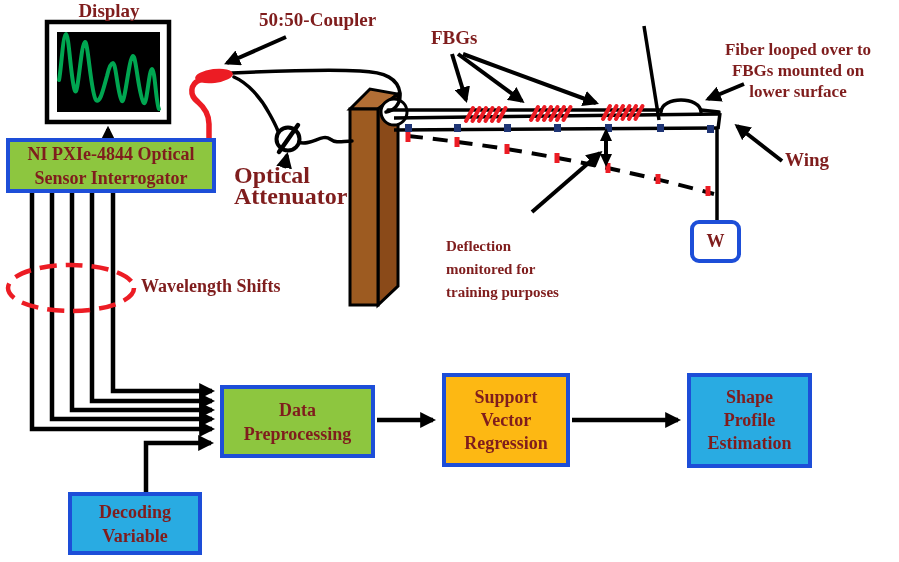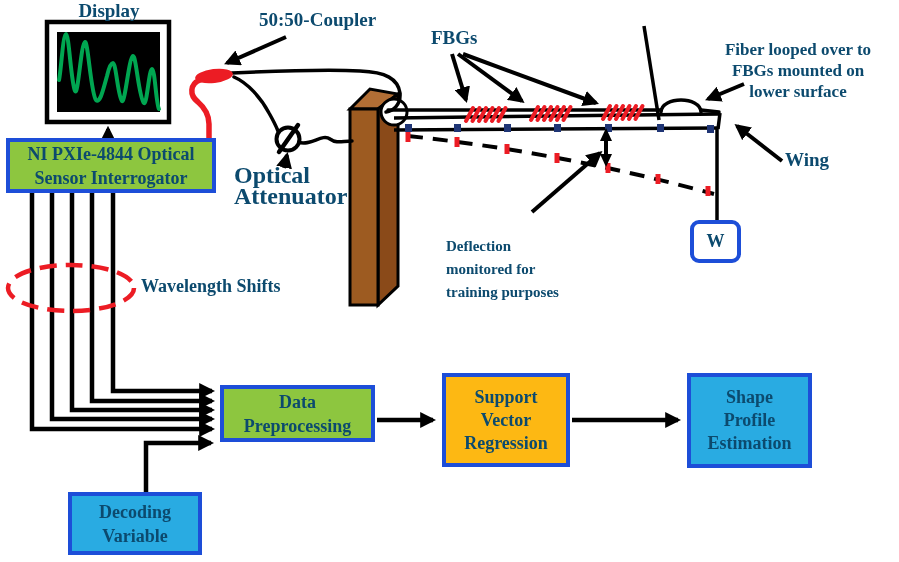--- a/index.html
+++ b/index.html
@@ -1,36 +1,36 @@
 <!DOCTYPE html>
 <html><head>
 <meta charset="utf-8">
 <style>
   html,body{margin:0;padding:0;background:#ffffff;}
   #stage{position:relative;width:899px;height:562px;background:#ffffff;overflow:hidden;
-         font-family:"Liberation Serif",serif;font-weight:bold;color:#0c4a6e;}
+         font-family:"Liberation Serif",serif;font-weight:bold;color:#7f1d1d;}
   #diagram-svg{position:absolute;left:0;top:0;width:899px;height:562px;}
   .lbl{position:absolute;white-space:pre-line;font-weight:bold;line-height:1.15;}
   .box{position:absolute;display:flex;align-items:center;justify-content:center;
        text-align:center;white-space:pre-line;border:4px solid #1d4ed8;box-sizing:border-box;
        font-weight:bold;}
   
   #display-label{left:64px;top:0px;width:90px;text-align:center;font-size:19px;}
   #coupler-label{left:227px;top:9px;font-size:19px;margin-left:32px;}
   #attenuator-label{left:234px;top:165px;width:114px;text-align:left;font-size:24px;line-height:21px;}
   #fbgs-label{left:431px;top:27px;font-size:19px;}
   #points-label{left:508px;top:2px;font-size:18px;}
   #fiberloop-label{left:698px;top:39px;width:200px;text-align:center;font-size:17px;line-height:21px;}
   #wing-label{left:785px;top:149px;font-size:19px;}
   #deflection-label{left:446px;top:219px;font-size:15px;line-height:23px;margin-top:16px;}
   #wavelength-label{left:141px;top:276px;font-size:18px;}
   
   #interrogator-box{left:6px;top:138px;width:210px;height:55px;background:#8DC63F;font-size:18px;line-height:24px;}
   #weight-box{left:690px;top:220px;width:51px;height:43px;background:#fff;border-radius:9px;font-size:18px;}
-  #dp-box{left:220px;top:385px;width:155px;height:57px;background:#8DC63F;font-size:18px;line-height:24px;}
+  #dp-box{left:220px;top:385px;width:155px;height:73px;background:#8DC63F;font-size:18px;line-height:24px;}
   #svr-box{left:442px;top:373px;width:128px;height:94px;background:#FDB813;font-size:18px;line-height:23px;}
   #shape-box{left:687px;top:373px;width:125px;height:95px;background:#29ABE2;font-size:18px;line-height:23px;}
   #decoding-box{left:68px;top:492px;width:134px;height:63px;background:#29ABE2;font-size:18px;line-height:24px;}
 </style>
 </head>
 <body>
 
 <div id="stage">
 
   <svg id="diagram-svg" viewBox="0 0 899 562" xmlns="http://www.w3.org/2000/svg">

